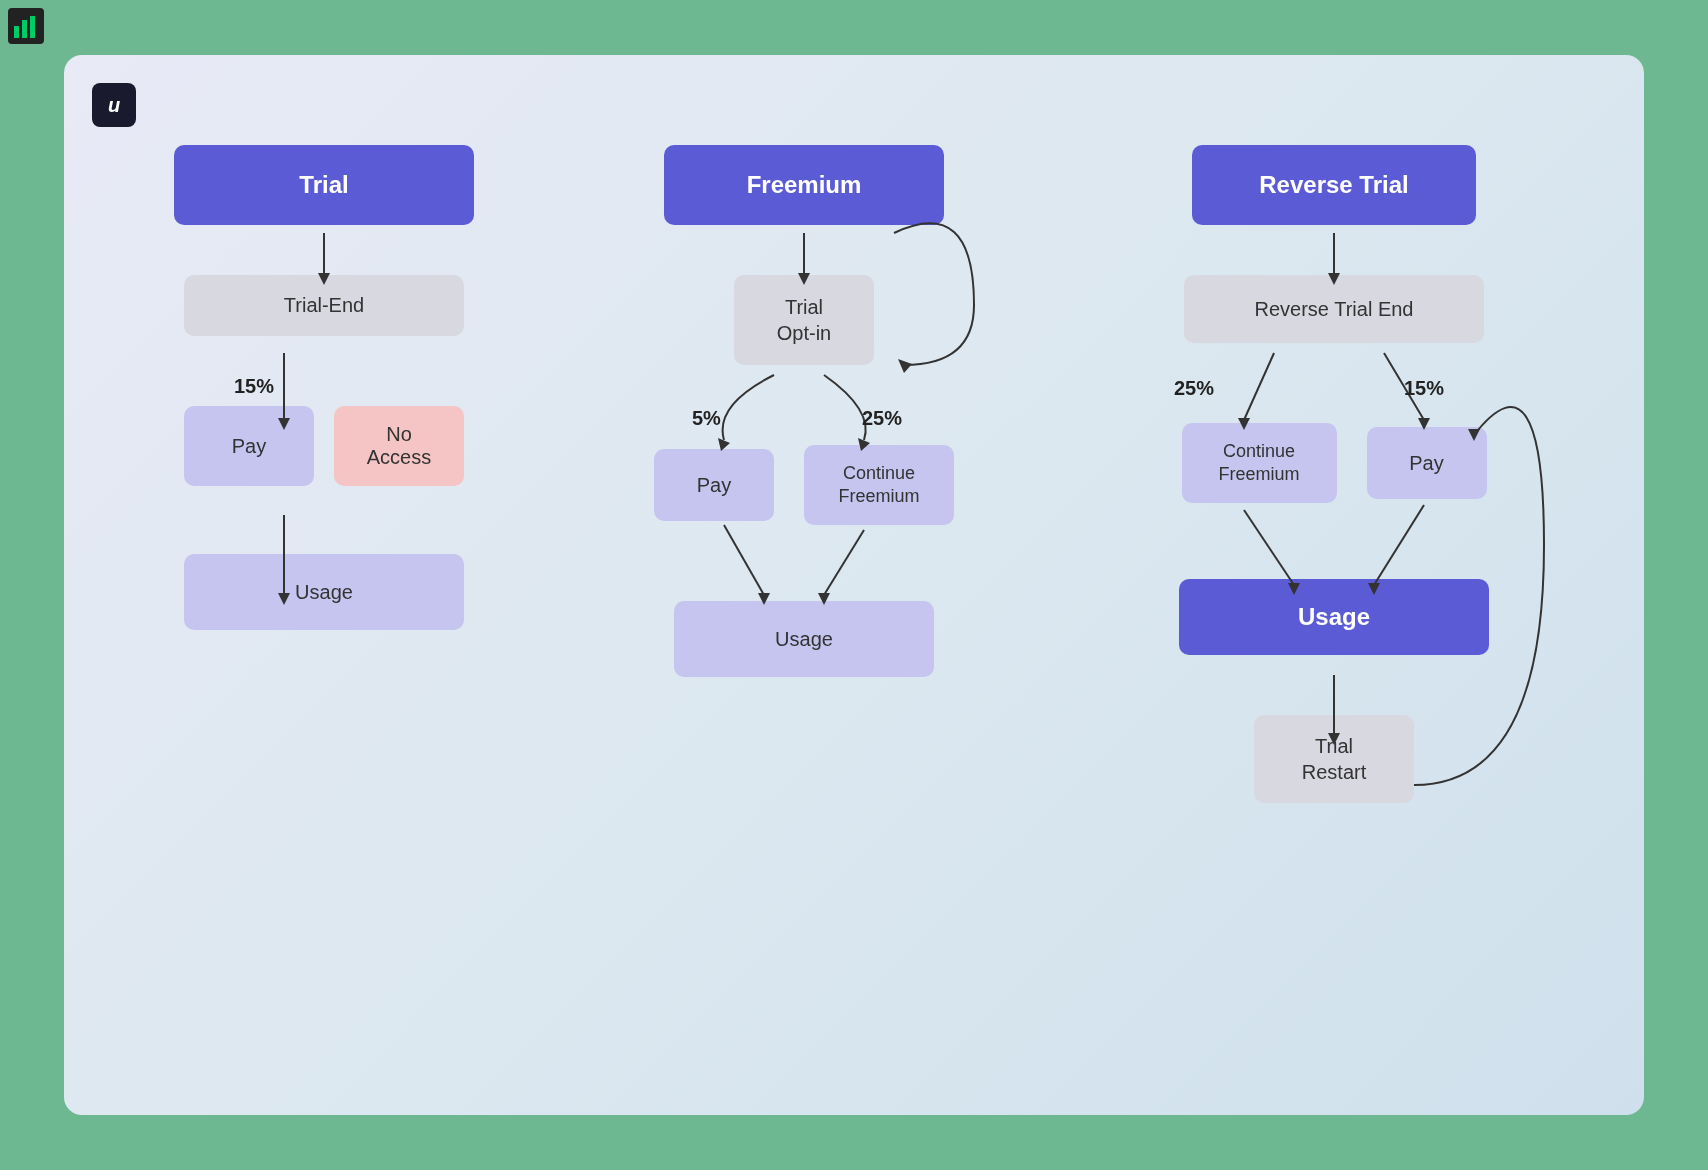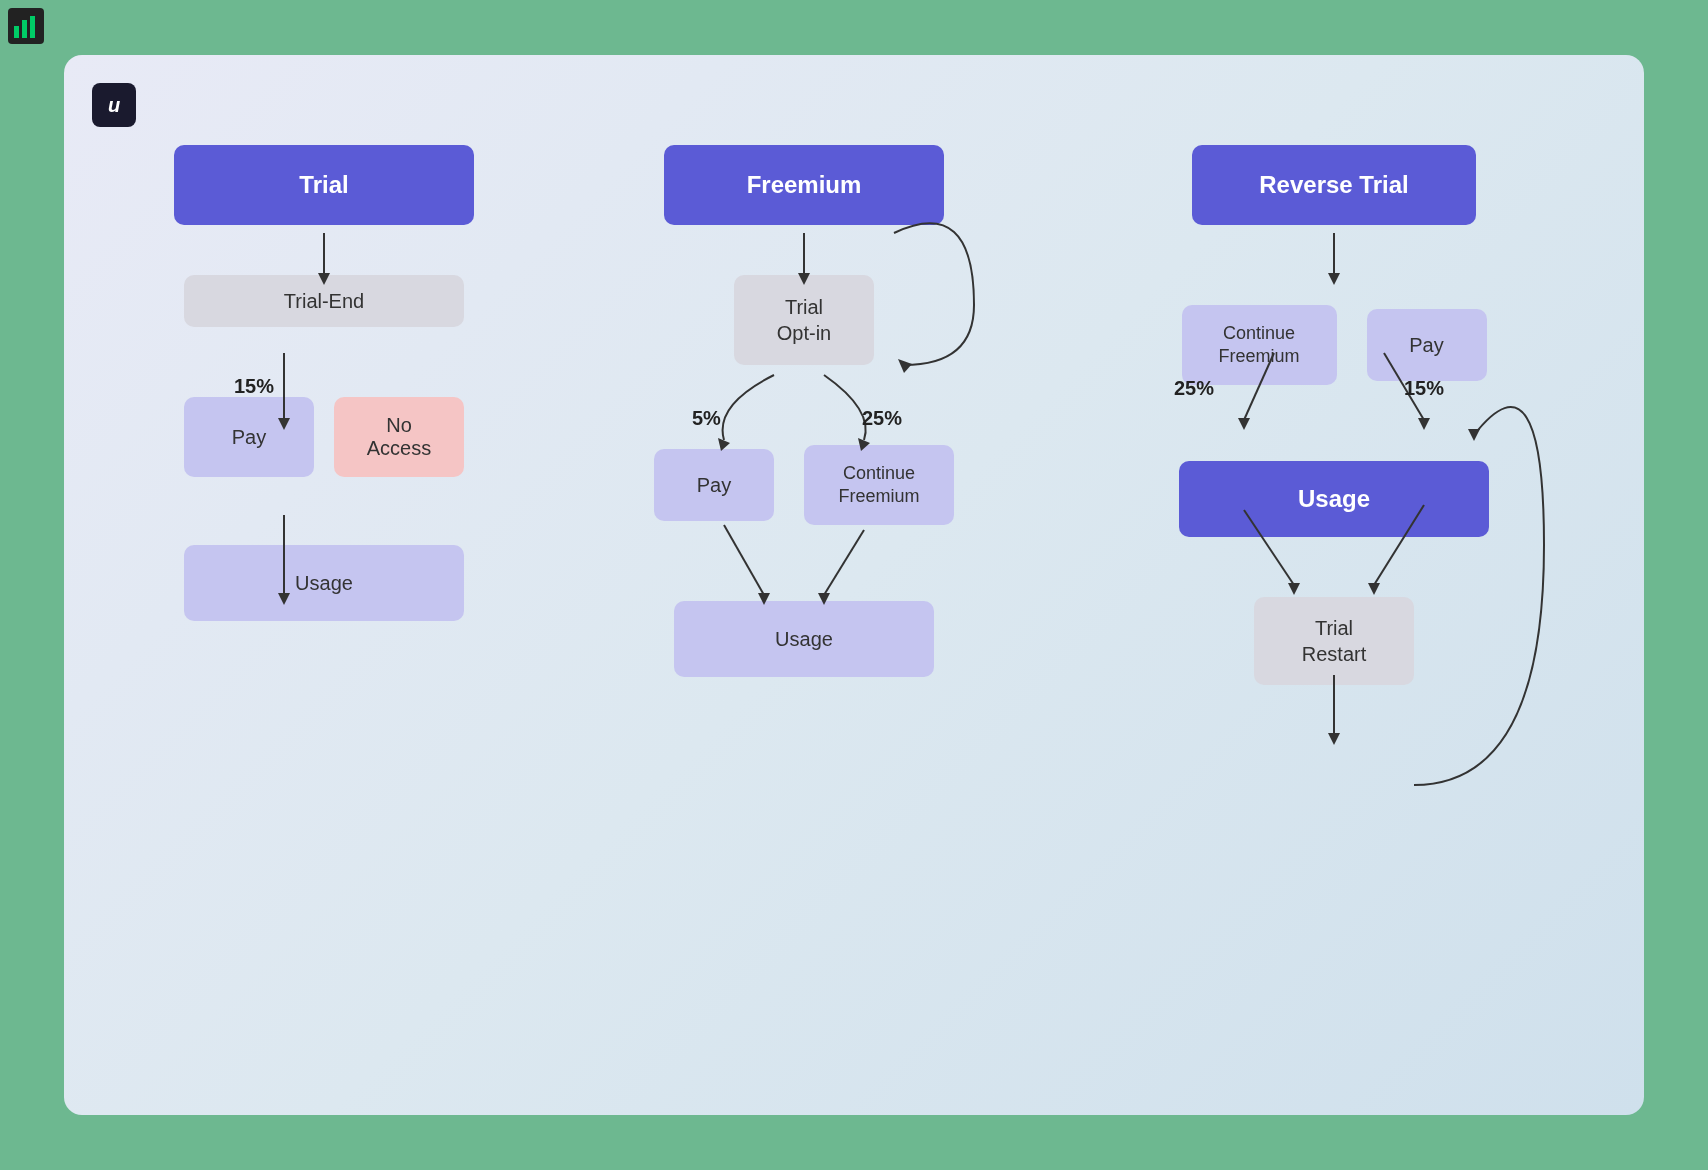--- a/index.html
+++ b/index.html
@@ -109,21 +109,21 @@
       width: 340px;
     }
 
     .trial-header {
       width: 300px;
       height: 80px;
     }
 
     .trial-end-box {
       width: 280px;
-      height: 52px;
+      height: 61px;
       margin-top: 50px;
     }
 
     .trial-bottom-row {
       display: flex;
       gap: 20px;
       margin-top: 70px;
       align-items: center;
     }
 
@@ -364,20 +364,23 @@
         <polygon points="214,588 226,588 220,600" fill="#333"></polygon>
 
         <path d="M 300 640 Q 430 640 430 400 Q 430 200 360 290" stroke="#333" stroke-width="2" fill="none"></path>
         <polygon points="354,284 366,284 360,296" fill="#333"></polygon>
       </svg>
 
       <div class="box-blue reverse-header">
         <span>Reverse Trial</span>
       </div>
 
+      <div class="box-gray reverse-end-box" style="margin-top:50px;">
+        <span>Reverse Trial End</span>
+      </div>
 
       <div class="reverse-bottom-row">
         <div class="box-purple-light reverse-continue-box" style="white-space:pre-line; line-height:1.3;">
           <span style="white-space:pre-line;">Continue
 Freemium</span>
         </div>
         <div class="box-purple-light reverse-pay-box">
           <span>Pay</span>
         </div>
       </div>

